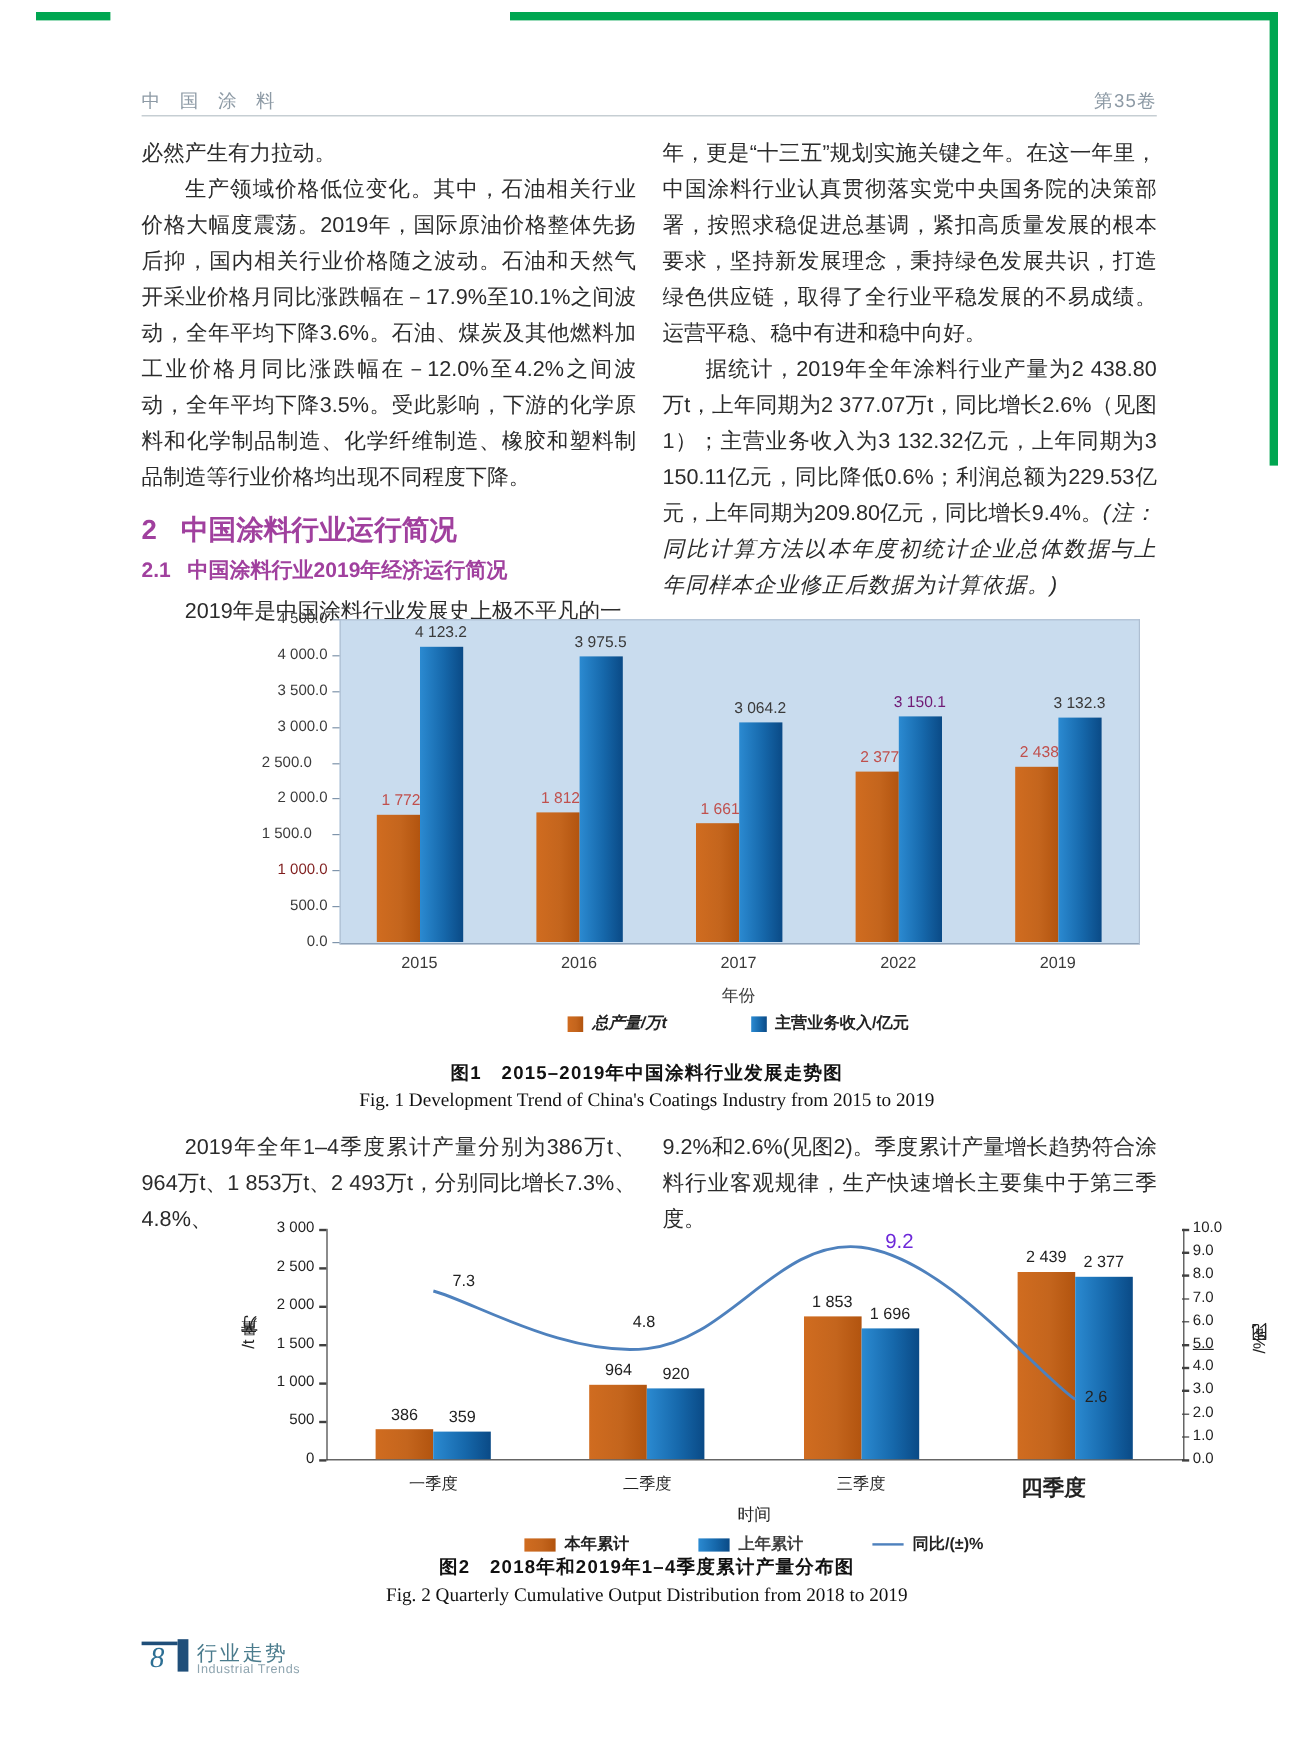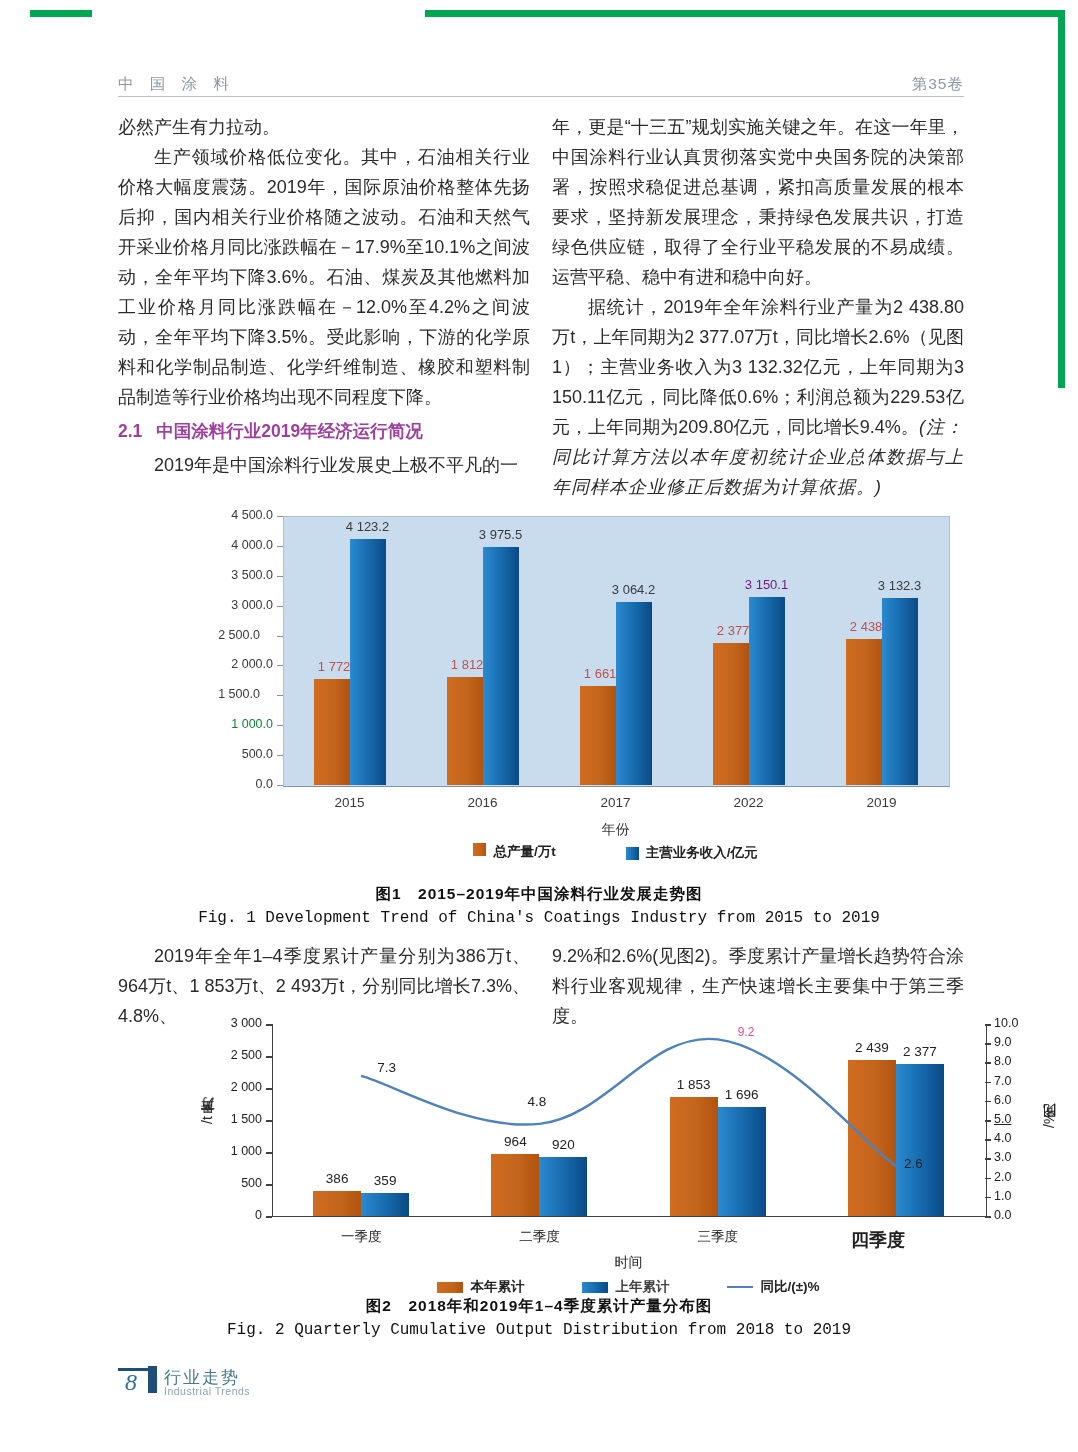--- a/index.html
+++ b/index.html
@@ -18,21 +18,21 @@
   .col-right{left:552px;}
   .body-p{margin:0;font-size:18px;line-height:30px;text-align:justify;}
   .indent{text-indent:2em;}
   .note{font-style:italic;letter-spacing:1px;}
   h2.sec{margin:14px 0 6px 0;font-size:23px;color:#a0409e;font-weight:bold;line-height:30px;}
   h2.sec .num{margin-right:20px;font-weight:bold;}
   h3.sec{margin:6px 0 6px 0;font-size:17.5px;color:#a0409e;font-weight:bold;line-height:26px;}
   h3.sec .num{margin-right:14px;}
   .caption{position:absolute;left:0;width:1078px;text-align:center;color:#111;}
   .cap-cn{font-size:15.5px;font-weight:600;letter-spacing:1px;}
-  .cap-en{font-family:Liberation Mono, monospace;font-size:16px;margin-top:4px;}
+  .cap-en{font-family:Liberation Serif, serif;font-size:16px;margin-top:4px;}
   .chart-layer{position:absolute;left:0;top:0;width:1078px;height:1452px;pointer-events:none;}
   .footer{position:absolute;left:118px;top:1366px;width:300px;height:44px;}
   .pg-topline{position:absolute;left:0;top:2px;width:30px;height:2.5px;background:#1f4e79;}
   .pg-vbar{position:absolute;left:30px;top:0px;width:9px;height:27px;background:#1f4e79;}
   .pgnum{position:absolute;left:7px;top:3px;font-family:"Liberation Serif","DejaVu Serif",serif;
          font-style:italic;font-size:24px;color:#2d6f94;}
   .ft-cn{position:absolute;left:46px;top:0px;font-size:17px;color:#4a7b8c;letter-spacing:2px;}
   .ft-en{position:absolute;left:46px;top:19px;font-size:10.5px;color:#8fa5b0;letter-spacing:0.5px;}
 </style>
 </head>
@@ -45,36 +45,37 @@
   <div class="accent accent-right"></div>
 
   <div class="header">
     <span class="hl">中 国 涂 料</span>
     <span class="hr">第35卷</span>
   </div>
 
   <div class="col col-left" style="top:112px;">
     <p class="body-p">必然产生有力拉动。</p>
     <p class="body-p indent">生产领域价格低位变化。其中，石油相关行业价格大幅度震荡。2019年，国际原油价格整体先扬后抑，国内相关行业价格随之波动。石油和天然气开采业价格月同比涨跌幅在－17.9%至10.1%之间波动，全年平均下降3.6%。石油、煤炭及其他燃料加工业价格月同比涨跌幅在－12.0%至4.2%之间波动，全年平均下降3.5%。受此影响，下游的化学原料和化学制品制造、化学纤维制造、橡胶和塑料制品制造等行业价格均出现不同程度下降。</p>
+    <h2 class="sec"><span class="num">2</span><span>中国涂料行业运行简况</span></h2>
     <h3 class="sec"><span class="num">2.1</span><span>中国涂料行业2019年经济运行简况</span></h3>
     <p class="body-p indent">2019年是中国涂料行业发展史上极不平凡的一</p>
   </div>
 
   <div class="col col-right" style="top:112px;">
     <p class="body-p">年，更是“十三五”规划实施关键之年。在这一年里，中国涂料行业认真贯彻落实党中央国务院的决策部署，按照求稳促进总基调，紧扣高质量发展的根本要求，坚持新发展理念，秉持绿色发展共识，打造绿色供应链，取得了全行业平稳发展的不易成绩。运营平稳、稳中有进和稳中向好。</p>
     <p class="body-p indent"><span>据统计，2019年全年涂料行业产量为2 438.80万t，上年同期为2 377.07万t，同比增长2.6%（见图1）；主营业务收入为3 132.32亿元，上年同期为3 150.11亿元，同比降低0.6%；利润总额为229.53亿元，上年同期为209.80亿元，同比增长9.4%。</span><span class="note">(注：同比计算方法以本年度初统计企业总体数据与上年同样本企业修正后数据为计算依据。)</span></p>
   </div>
 
   <div id="chart1" class="chart-layer">
       <div style="position: absolute; left: 283px; top: 516px; width: 665px; height: 269px; background: rgb(201, 220, 238); border-width: 1px; border-style: solid; border-color: rgb(174, 191, 210) rgb(174, 191, 210) rgb(127, 148, 171); border-image: initial;"></div>
       <div style="position: absolute; left: 205px; top: 777px; width: 68px; text-align: right; font-size: 12.5px; color: rgb(58, 58, 58);">0.0</div>
       <div style="position: absolute; left: 277px; top: 785px; width: 6px; height: 1px; background: rgb(127, 148, 171);"></div>
       <div style="position: absolute; left: 205px; top: 747.111px; width: 68px; text-align: right; font-size: 12.5px; color: rgb(58, 58, 58);">500.0</div>
       <div style="position: absolute; left: 277px; top: 755.111px; width: 6px; height: 1px; background: rgb(127, 148, 171);"></div>
-      <div style="position: absolute; left: 205px; top: 717.222px; width: 68px; text-align: right; font-size: 12.5px; color: #15803d;">1 000.0</div>
+      <div style="position: absolute; left: 205px; top: 717.222px; width: 68px; text-align: right; font-size: 12.5px; color: #7f1d1d;">1 000.0</div>
       <div style="position: absolute; left: 277px; top: 725.222px; width: 6px; height: 1px; background: rgb(127, 148, 171);"></div>
       <div style="position: absolute; left: 205px; top: 687.333px; width: 68px; text-align: center; font-size: 12.5px; color: rgb(58, 58, 58);">1 500.0</div>
       <div style="position: absolute; left: 277px; top: 695.333px; width: 6px; height: 1px; background: rgb(127, 148, 171);"></div>
       <div style="position: absolute; left: 205px; top: 657.444px; width: 68px; text-align: right; font-size: 12.5px; color: rgb(58, 58, 58);">2 000.0</div>
       <div style="position: absolute; left: 277px; top: 665.444px; width: 6px; height: 1px; background: rgb(127, 148, 171);"></div>
       <div style="position: absolute; left: 205px; top: 627.556px; width: 68px; text-align: center; font-size: 12.5px; color: rgb(58, 58, 58);">2 500.0</div>
       <div style="position: absolute; left: 277px; top: 635.556px; width: 6px; height: 1px; background: rgb(127, 148, 171);"></div>
       <div style="position: absolute; left: 205px; top: 597.667px; width: 68px; text-align: right; font-size: 12.5px; color: rgb(58, 58, 58);">3 000.0</div>
       <div style="position: absolute; left: 277px; top: 605.667px; width: 6px; height: 1px; background: rgb(127, 148, 171);"></div>
       <div style="position: absolute; left: 205px; top: 567.778px; width: 68px; text-align: right; font-size: 12.5px; color: rgb(58, 58, 58);">3 500.0</div>
@@ -103,21 +104,21 @@
       <div style="position: absolute; left: 748.5px; top: 596.694px; width: 36px; height: 188.306px; z-index: 3; background: linear-gradient(90deg, rgb(43, 138, 209) 0%, rgb(22, 104, 171) 55%, rgb(10, 74, 134) 100%);"></div>
       <div style="position: absolute; left: 726.5px; top: 576.694px; width: 80px; text-align: center; font-size: 13px; z-index: 4; color: #701a75;">3 150.1</div>
       <div style="position: absolute; left: 708.5px; top: 795px; width: 80px; text-align: center; font-size: 13.5px; color: rgb(58, 58, 58);">2022</div>
       <div style="position: absolute; left: 845.5px; top: 639.214px; width: 36px; height: 145.786px; z-index: 1; background: linear-gradient(90deg, rgb(208, 108, 32) 0%, rgb(196, 101, 29) 55%, rgb(178, 84, 15) 100%);"></div>
       <div style="position: absolute; left: 833.5px; top: 619.214px; width: 76px; text-align: center; font-size: 13px; z-index: 2; color: rgb(192, 80, 77);">2 438.8</div>
       <div style="position: absolute; left: 881.5px; top: 597.758px; width: 36px; height: 187.242px; z-index: 3; background: linear-gradient(90deg, rgb(43, 138, 209) 0%, rgb(22, 104, 171) 55%, rgb(10, 74, 134) 100%);"></div>
       <div style="position: absolute; left: 859.5px; top: 577.758px; width: 80px; text-align: center; font-size: 13px; z-index: 4; color: rgb(58, 58, 58);">3 132.3</div>
       <div style="position: absolute; left: 841.5px; top: 795px; width: 80px; text-align: center; font-size: 13.5px; color: rgb(58, 58, 58);">2019</div>
       <div style="position: absolute; left: 575.5px; top: 821px; width: 80px; text-align: center; font-size: 14px; color: rgb(58, 58, 58);">年份</div>
       <div style="position: absolute; left: 283px; top: 843px; width: 665px; height: 20px; display: flex; justify-content: center; gap: 70px;">
-        <div style="display: flex; align-items: flex-start; gap: 7px; font-size: 13.5px; color: rgb(34, 34, 34); font-weight: 600;">
+        <div style="display: flex; align-items: center; gap: 7px; font-size: 13.5px; color: rgb(34, 34, 34); font-weight: 600; font-style: italic;">
           <span style="width: 13px; height: 13px; display: inline-block; background: linear-gradient(90deg, rgb(208, 108, 32) 0%, rgb(196, 101, 29) 55%, rgb(178, 84, 15) 100%);"></span>
           <span>总产量/万t</span>
         </div>
         <div style="display: flex; align-items: center; gap: 7px; font-size: 13.5px; color: rgb(34, 34, 34); font-weight: 600;">
           <span style="width: 13px; height: 13px; display: inline-block; background: linear-gradient(90deg, rgb(43, 138, 209) 0%, rgb(22, 104, 171) 55%, rgb(10, 74, 134) 100%);"></span>
           <span>主营业务收入/亿元</span>
         </div>
       </div>
     </div>
 
@@ -191,21 +192,21 @@
       <div style="position: absolute; left: 847.875px; top: 1059.9px; width: 48px; height: 156.096px; z-index: 1; background: linear-gradient(90deg, rgb(208, 108, 32) 0%, rgb(196, 101, 29) 55%, rgb(178, 84, 15) 100%);"></div>
       <div style="position: absolute; left: 833.875px; top: 1039.9px; width: 76px; text-align: center; font-size: 13.5px; color: rgb(34, 34, 34); z-index: 2;">2 439</div>
       <div style="position: absolute; left: 895.875px; top: 1063.87px; width: 48px; height: 152.128px; z-index: 1; background: linear-gradient(90deg, rgb(43, 138, 209) 0%, rgb(22, 104, 171) 55%, rgb(10, 74, 134) 100%);"></div>
       <div style="position: absolute; left: 881.875px; top: 1043.87px; width: 76px; text-align: center; font-size: 13.5px; color: rgb(34, 34, 34); z-index: 2;">2 377</div>
       <div style="position: absolute; left: 850.875px; top: 1228px; width: 90px; text-align: left; font-size: 18px; color: rgb(34, 34, 34); font-weight: bold;">四季度</div>
       <svg width="1078" height="1452" style="position: absolute; left: 0px; top: 0px; z-index: 3; overflow: visible;">
         <path d="M361.125,1075.84 C395.40384615384613,1085.0707692307692 470.8173076923077,1130.8553846153845 539.375,1123.84 C607.9326923076923,1116.8246153846153 649.0673076923077,1031.2369230769232 717.625,1039.3600000000001 C786.1826923076923,1047.483076923077 861.5961538461538,1141.7107692307693 895.875,1166.08" fill="none" stroke="#4e81bd" stroke-width="2.4"></path>
       </svg>
       <div style="position: absolute; left: 377.125px; top: 1059.84px; font-size: 13.5px; color: rgb(34, 34, 34); z-index: 4;">7.3</div>
       <div style="position: absolute; left: 527.375px; top: 1093.84px; font-size: 13.5px; color: rgb(34, 34, 34); z-index: 4;">4.8</div>
-      <div style="position: absolute; left: 737.625px; top: 1025.36px; font-size: 12px; color: #ec4899; z-index: 4;">9.2</div>
+      <div style="position: absolute; left: 737.625px; top: 1025.36px; font-size: 17px; color: #6d28d9; z-index: 4;">9.2</div>
       <div style="position: absolute; left: 903.875px; top: 1156.08px; font-size: 13.5px; color: rgb(34, 34, 34); z-index: 4;">2.6</div>
       <div style="position: absolute; left: 588.5px; top: 1254px; width: 80px; text-align: center; font-size: 14px; color: rgb(34, 34, 34);">时间</div>
       <div style="position: absolute; left: 272px; top: 1278px; width: 713px; height: 18px; display: flex; justify-content: center; gap: 58px;">
         <div style="display: flex; align-items: center; gap: 7px; font-size: 13.5px; color: rgb(34, 34, 34); font-weight: 600;">
           <span style="width: 26px; height: 11px; display: inline-block; background: linear-gradient(90deg, rgb(208, 108, 32) 0%, rgb(196, 101, 29) 55%, rgb(178, 84, 15) 100%);"></span>
           <span>本年累计</span>
         </div>
         <div style="display: flex; align-items: center; gap: 7px; font-size: 13.5px; color: #404040; font-weight: 600;">
           <span style="width: 26px; height: 11px; display: inline-block; background: linear-gradient(90deg, rgb(43, 138, 209) 0%, rgb(22, 104, 171) 55%, rgb(10, 74, 134) 100%);"></span>
           <span>上年累计</span>

